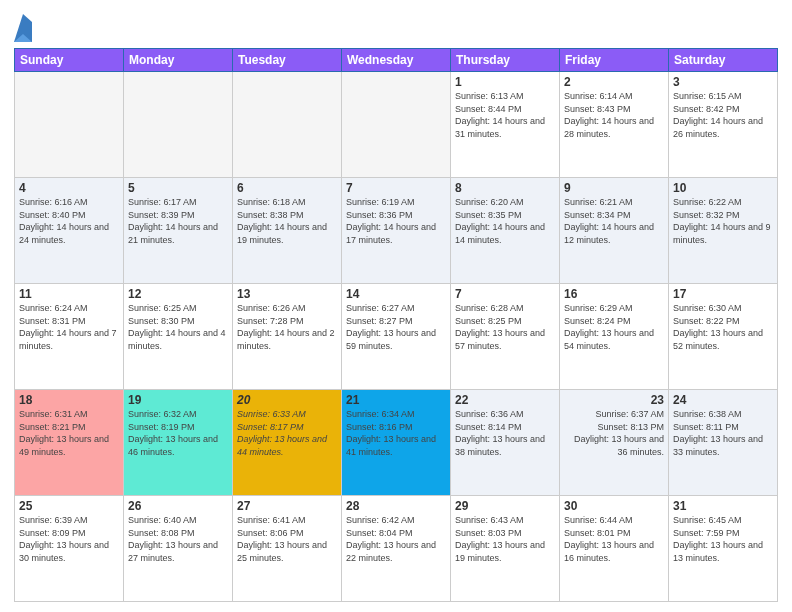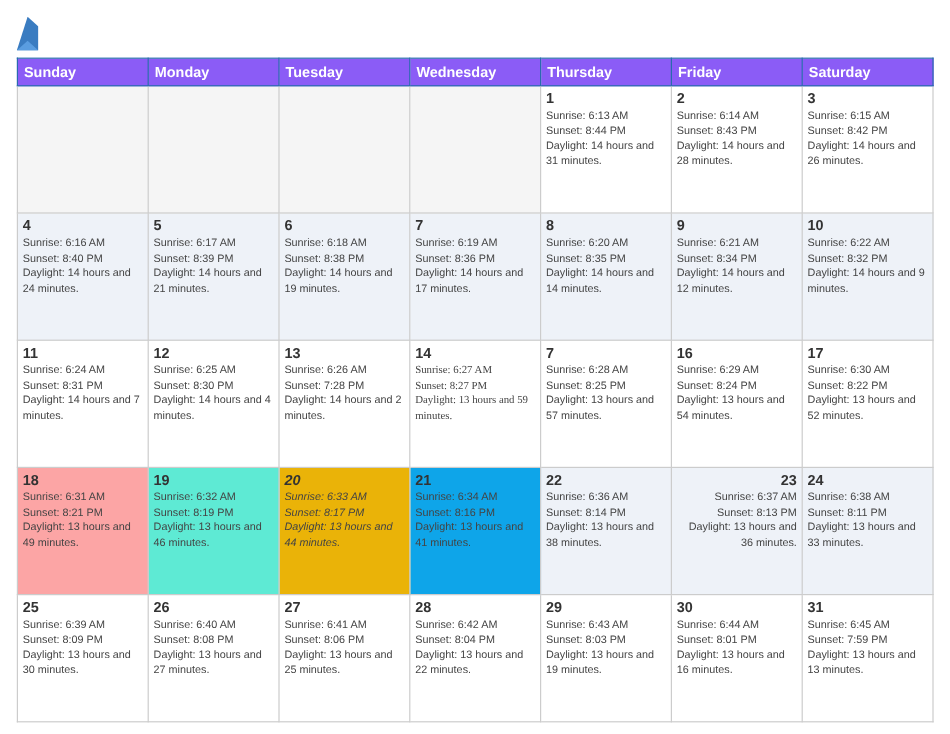--- a/index.html
+++ b/index.html
@@ -219,21 +219,21 @@
 Daylight: 14 hours and 4 minutes.</div>
           </td>
           <td>
             <span class="day-number">13</span>
             <div class="day-info" style="white-space: pre-line;">Sunrise: 6:26 AM
 Sunset: 7:28 PM
 Daylight: 14 hours and 2 minutes.</div>
           </td>
           <td>
             <span class="day-number">14</span>
-            <div class="day-info" style="white-space: pre-line; font-family: Liberation Serif, serif;">Sunrise: 6:27 AM
+            <div class="day-info" style="white-space: pre-line;">Sunrise: 6:27 AM
 Sunset: 8:27 PM
 Daylight: 13 hours and 59 minutes.</div>
           </td>
           <td>
             <span class="day-number">7</span>
             <div class="day-info" style="white-space: pre-line;">Sunrise: 6:28 AM
 Sunset: 8:25 PM
 Daylight: 13 hours and 57 minutes.</div>
           </td>
           <td>

